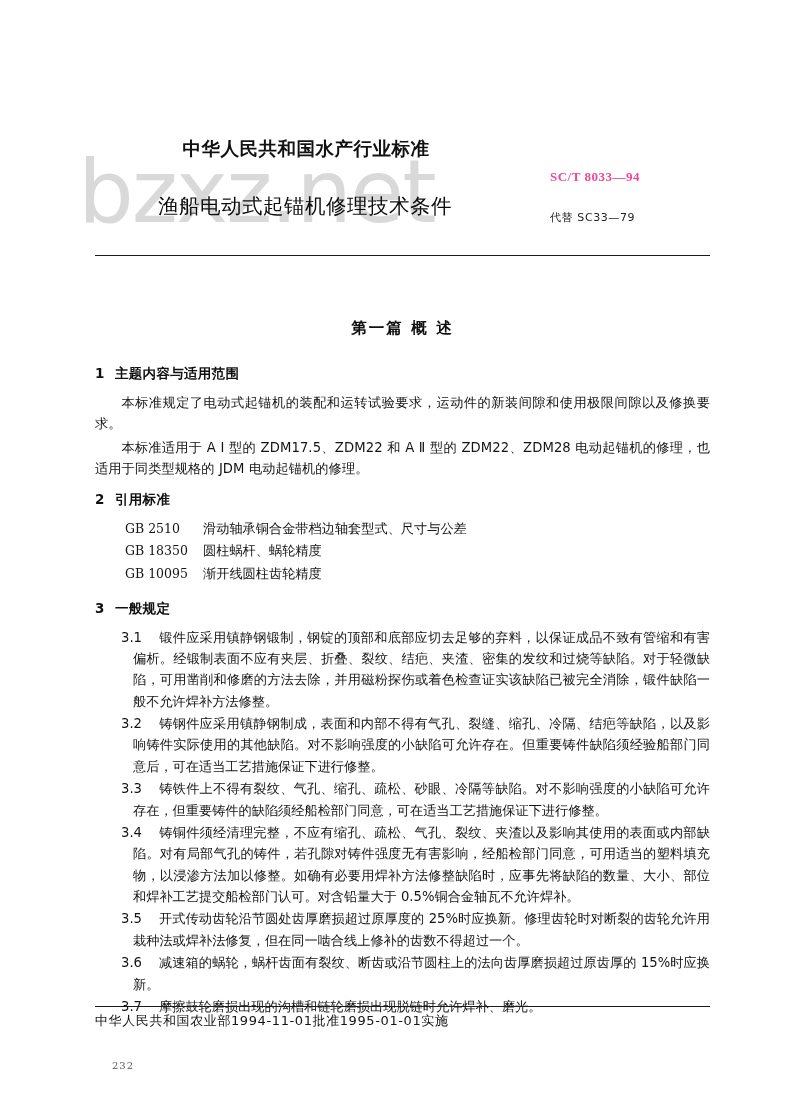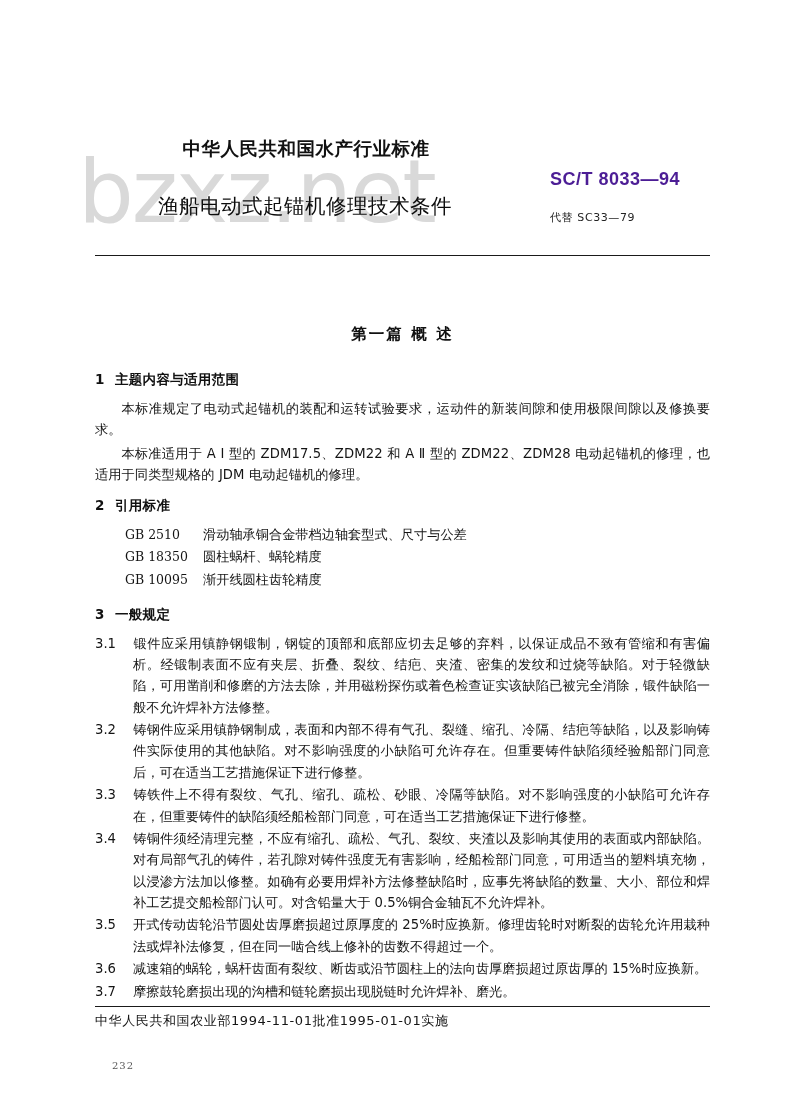--- a/index.html
+++ b/index.html
@@ -66,25 +66,25 @@
     font-size: 20.5px;
     font-weight: normal;
     letter-spacing: 0.5px;
     color: #0c0c0c;
     white-space: nowrap;
   }
   .hdr-std-no {
     position: absolute;
     left: 455px;
     top: 33px;
-    font-family: Liberation Sans, sans-serif;
-    font-size: 18px;
+    font-family: Liberation Serif, serif;
+    font-size: 13px;
     font-weight: bold;
     letter-spacing: 0.5px;
-    color: #4c1d95;
+    color: #ec4899;
     white-space: nowrap;
   }
   .hdr-replaces {
     position: absolute;
     left: 455px;
     top: 74px;
     font-family: "DejaVu Sans", "Liberation Sans", sans-serif;
     font-size: 11px;
     letter-spacing: 0.6px;
     color: #222;
@@ -108,21 +108,21 @@
     top: 310px;
     width: 615px;
     z-index: 2;
   }
 
   .part-title {
     text-align: center;
     font-size: 15.5px;
     font-weight: bold;
     letter-spacing: 2px;
-    margin: 14px 0 26px 0;
+    margin: 8px 0 26px 0;
     color: #111;
   }
 
   .sec-head {
     font-size: 13.5px;
     font-weight: bold;
     margin: 0 0 9px 0;
     letter-spacing: 0.3px;
     color: #111;
   }
@@ -167,20 +167,21 @@
     text-justify: inter-ideograph;
     color: #141414;
     padding-left: 38px;
     text-indent: -38px;
   }
   .numbered .lbl {
     display: inline-block;
     width: 38px;
     text-indent: 0;
     font-family: "DejaVu Sans", "Liberation Sans", sans-serif;
+    margin-left: 26px;
   }
 
   
   #footer-rule {
     position: absolute;
     left: 95px;
     top: 1006px;
     width: 615px;
     height: 0;
     border-top: 1.4px solid #1a1a1a;

